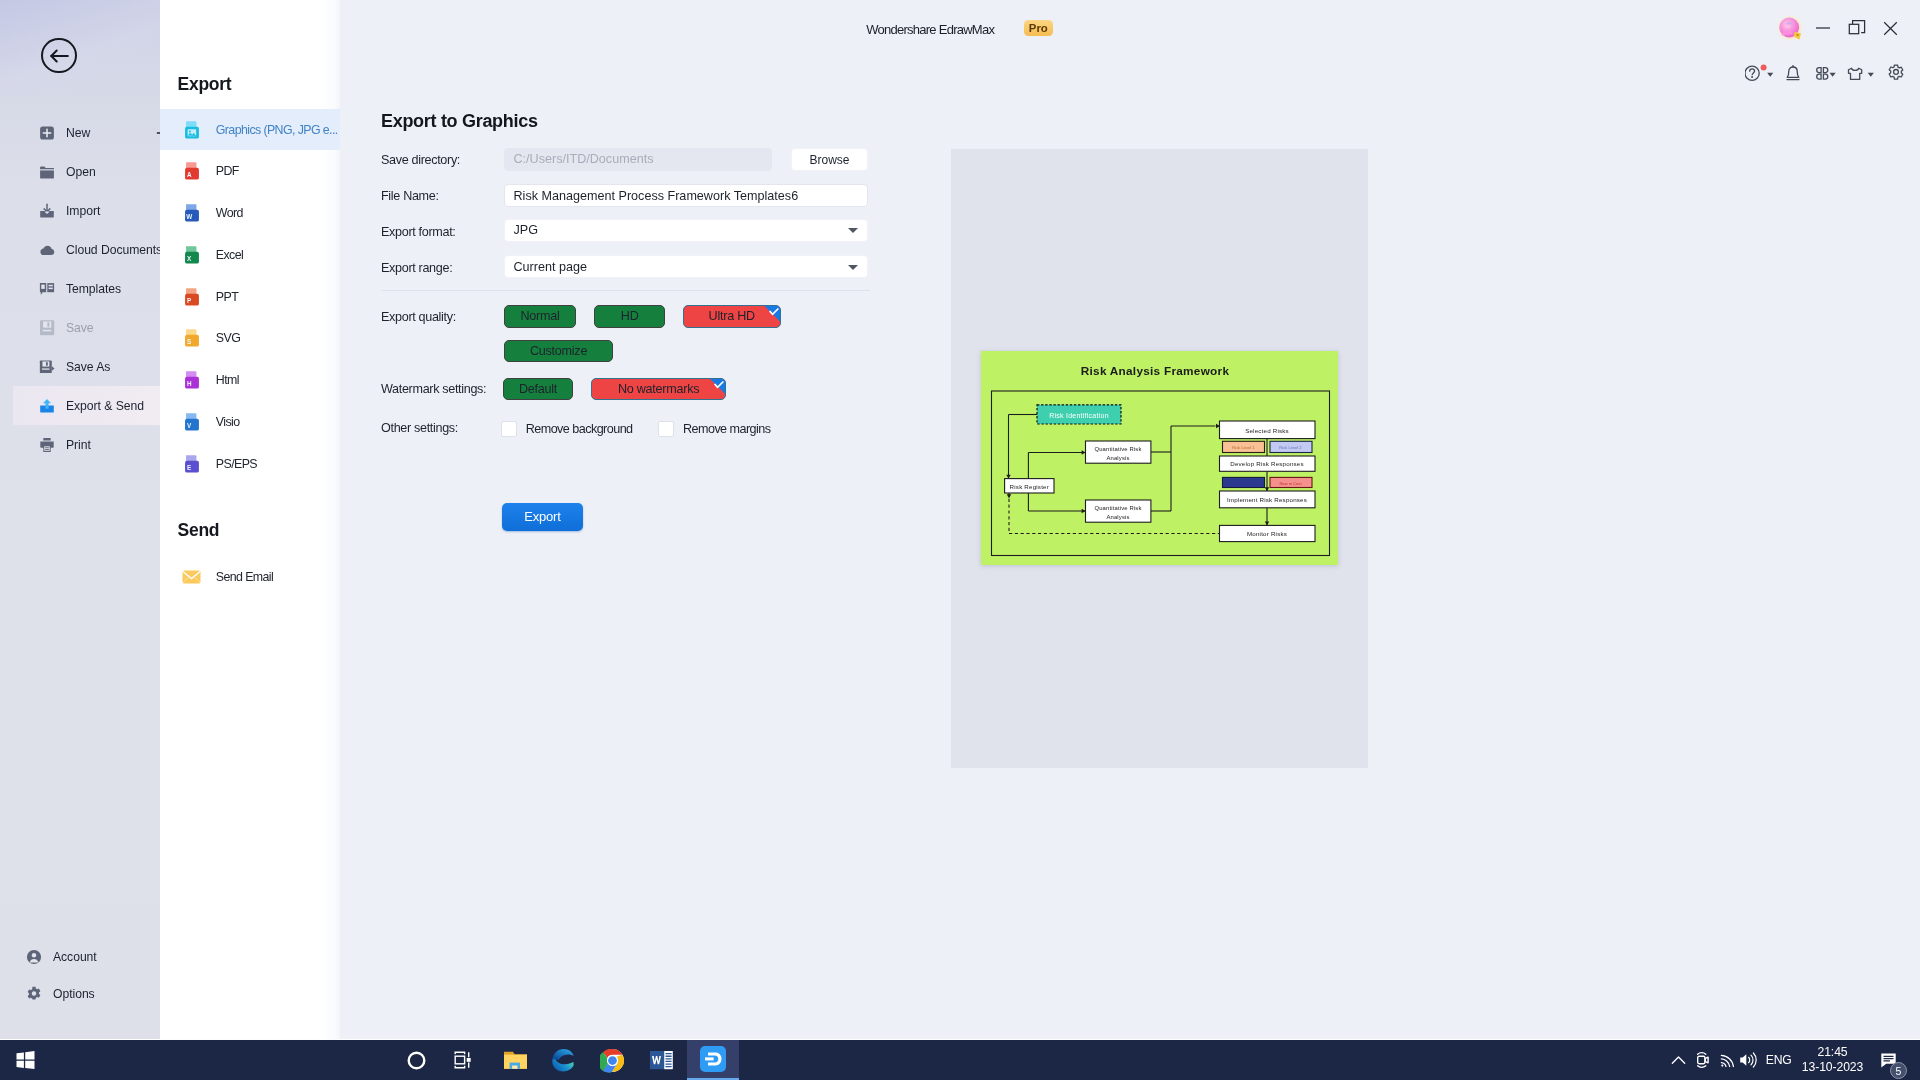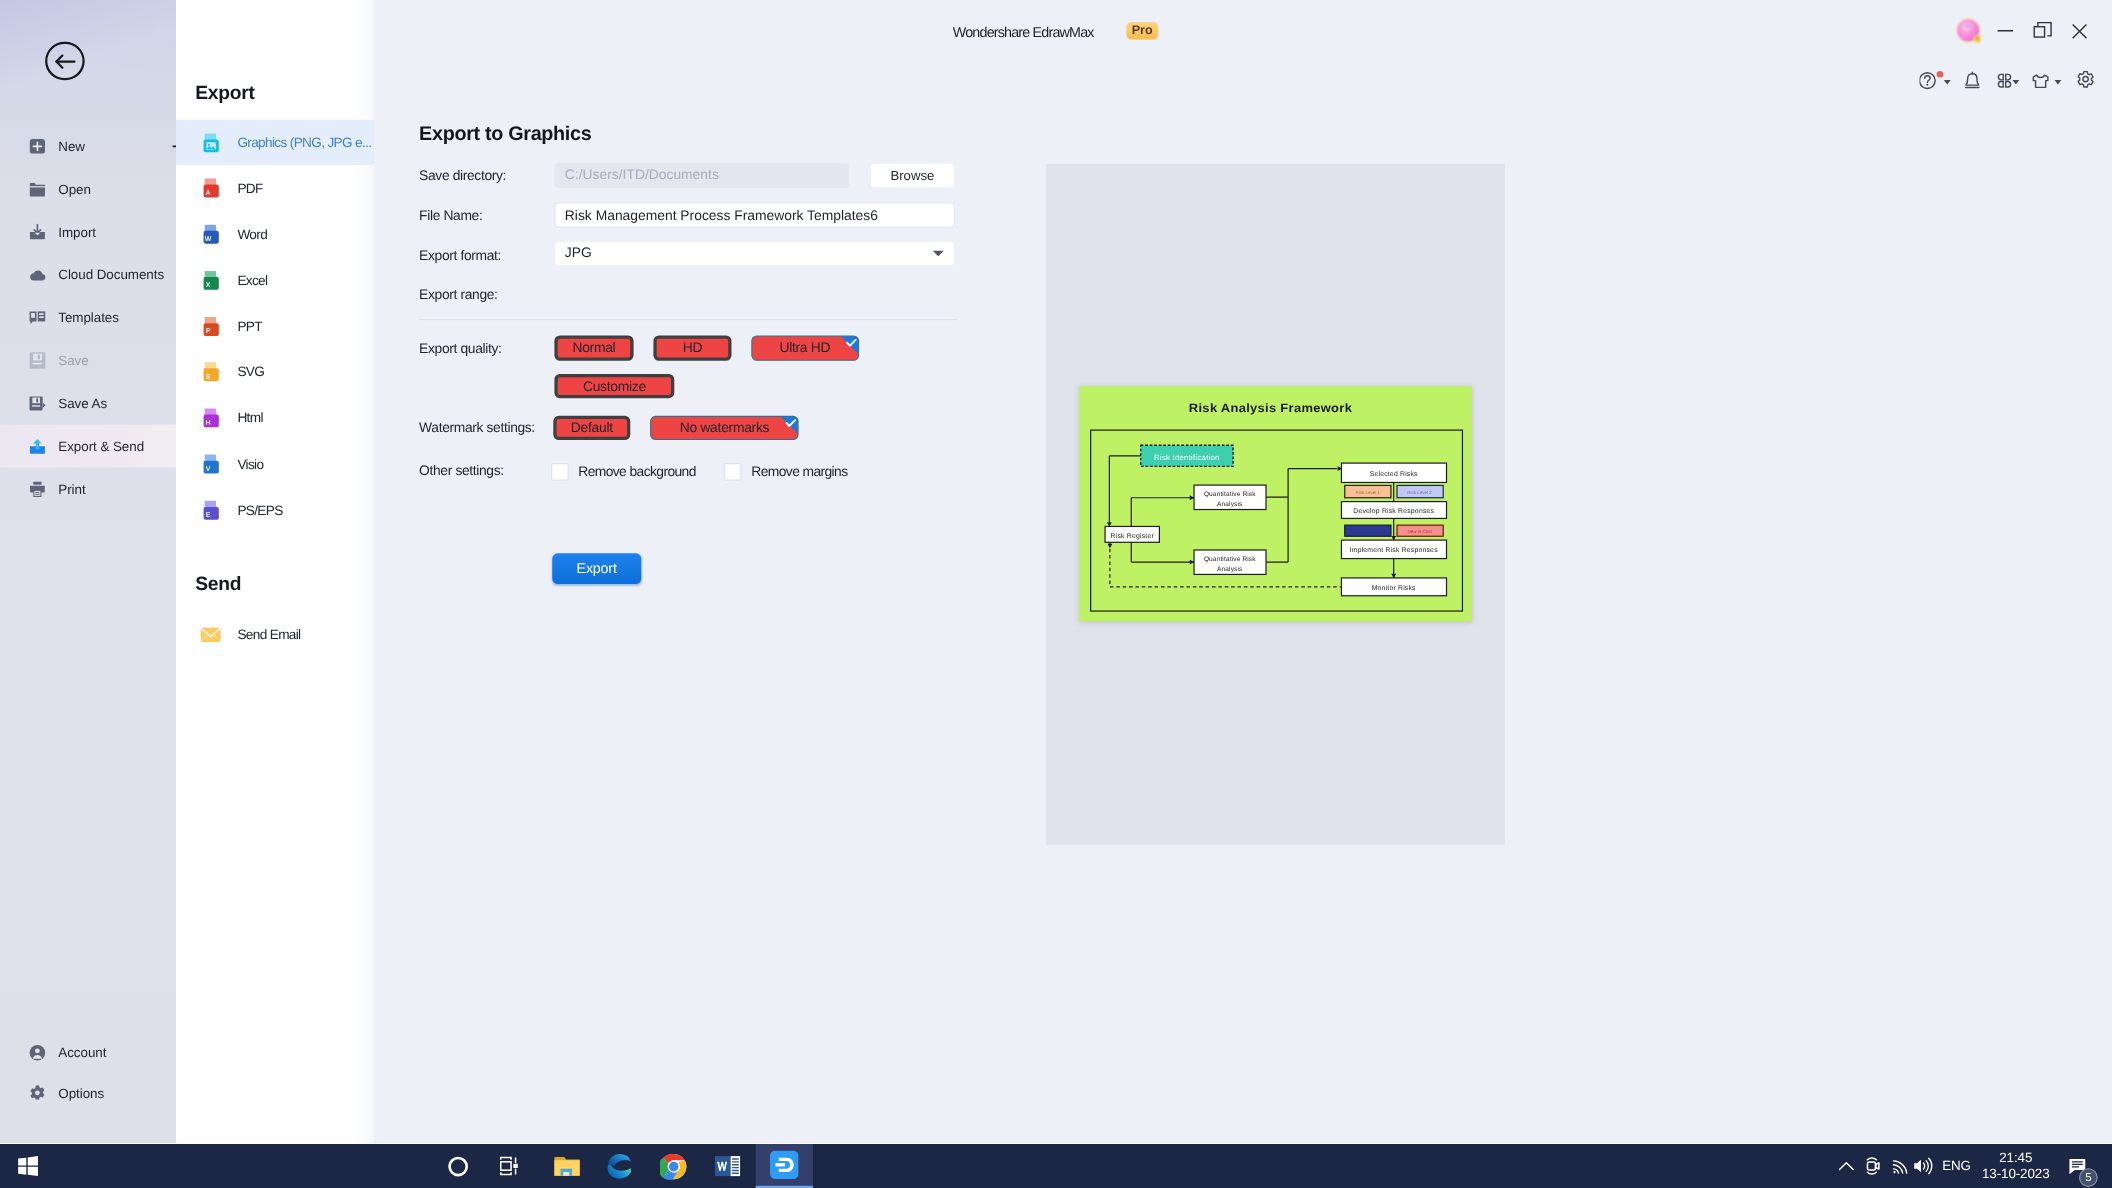--- a/index.html
+++ b/index.html
@@ -10,21 +10,21 @@
   .app { position:absolute; left:0; top:0; width:1920px; height:1039px; background:#eef0f7; }
   .app-bottom-edge { position:absolute; left:0; top:1039px; width:1920px; height:1px; background:#fdfdff; }
 
   
   .sidebar { position:absolute; left:0; top:0; width:160px; height:1039px;
     background:linear-gradient(180deg,#c6cbe2 0%,#d4d8e6 7%,#dcdfe9 18%,#dee1ea 60%,#dde0e9 100%); }
   .sidebar-top-tint { position:absolute; left:0; top:0; width:160px; height:95px;
     background:linear-gradient(160deg, rgba(196,200,228,.95) 0%, rgba(214,216,234,.7) 55%, rgba(222,225,234,0) 100%); }
   .back-btn { position:absolute; left:41.4px; top:38px; width:35.6px; height:35.4px; border-radius:50%;
     border:2.3px solid #14181f; display:flex; align-items:center; justify-content:center; }
-  .nav-list { position:absolute; left:0; top:113px; width:184px; }
+  .nav-list { position:absolute; left:0; top:113px; width:184px;padding-left:13px; }
   .nav-item { position:relative; height:39px; display:flex; align-items:center; padding-left:26px; }
   .nav-item .ico { width:16px; height:16px; display:flex; align-items:center; justify-content:center; margin-right:11px; flex:0 0 16px; }
   .nav-item .lbl { font-size:12.2px; color:#1c2230; letter-spacing:-0.05px; white-space:nowrap; }
   .nav-item.disabled .lbl { color:#9aa0ae; }
   .nav-item.active { background:linear-gradient(90deg,#ebe7f1 0%,#efeaf1 60%,#f3eef2 100%); }
   .plus-btn { position:absolute; right:12.4px; top:50%; transform:translateY(-50%); width:16px; height:16px; }
   .nav-bottom { position:absolute; left:0; top:938.5px; width:160px; }
   .nav-bottom .nav-item { height:37.3px; }
 
   
@@ -49,21 +49,21 @@
   .inp { position:absolute; height:22.5px; border-radius:4px; font-size:12.6px; color:#1d222c;
     display:flex; align-items:center; padding:0 9px; }
   .inp.filled { background:#fff; border:1px solid #e3e6ef; }
   .inp.readonly { background:#e4e7ef; color:#a8adbb; border:1px solid #e4e7ef; }
   .inp.select { background:#fff; border:1px solid #f0f2f7; height:23px; }
   .caret { position:absolute; right:9px; top:50%; margin-top:-2px; width:0;height:0;
     border-left:5px solid transparent;border-right:5px solid transparent;border-top:5px solid #4f5563; }
   .btn-browse { position:absolute; background:#fff; border:1px solid #f0f2f7; border-radius:4px;
     height:22.5px; display:flex;align-items:center;justify-content:center; font-size:12px; color:#1d222c; }
 
-  .chip { position:absolute; height:22.6px; border-radius:5px; background:#ef4444; border:3px solid #404040;
+  .chip { position:absolute; height:22.6px; border-radius:5px; background:#15803d; border:1px solid #404040;
     display:flex; align-items:center; justify-content:center; font-size:12.6px; letter-spacing:-0.25px; color:#1d222c; }
   .chip.sel { border:1px solid #30728f; background:#ef4444; overflow:hidden; }
   .chip .corner { position:absolute; right:-1px; top:-1px; width:17px; height:17px; }
   .chip .corner i { position:absolute; left:0; top:0; width:17px;height:17px; background:#1779e3; clip-path: polygon(0 0, 100% 0, 100% 100%); }
   .chip .corner svg { position:absolute; right:1.8px; top:3.4px; }
 
   .cbrow { position:absolute; display:flex; align-items:center; }
   .cbox { width:15.6px;height:16.1px;background:#fff;border:1px solid #dde1ea; border-radius:2px; }
   .cbl { font-size:12.6px; letter-spacing:-0.55px; color:#1d222c; margin-left:9px; white-space:nowrap; }
 
@@ -377,20 +377,24 @@
       <span>Risk Management Process Framework Templates6</span>
     </div>
 
     <div class="flabel" style="left:41px; top:224.5px;">Export format:</div>
     <div class="inp select" style="left:163.5px; top:218.5px; width:364.1px;">
       <span>JPG</span>
       <span class="caret"></span>
     </div>
 
     <div class="flabel" style="left:41px; top:261px;">Export range:</div>
+    <div class="inp select" style="left:163.5px; top:255.3px; width:364.1px;">
+      <span>Current page</span>
+      <span class="caret"></span>
+    </div>
 
     <div class="fdiv"></div>
 
     <div class="flabel" style="left:41px; top:310px;">Export quality:</div>
     <div class="chip" style="left:163.8px; top:305.1px; width:72.3px;">Normal</div>
     <div class="chip" style="left:254.1px; top:305.1px; width:71.1px;">HD</div>
     <div class="chip sel" style="left:342.7px; top:305.1px; width:98px;">
       <span>Ultra HD</span>
       <span class="corner">
           <i></i>

